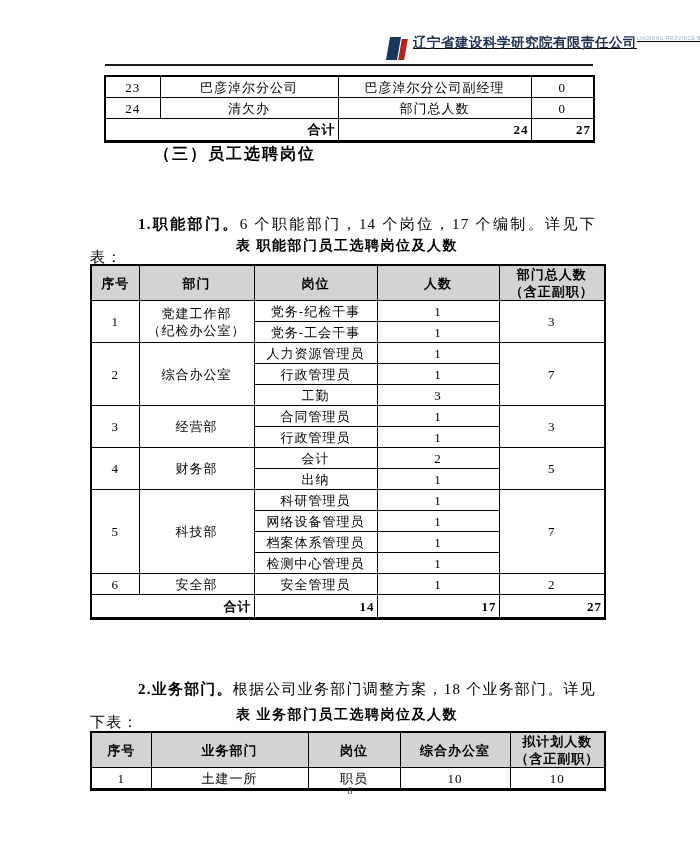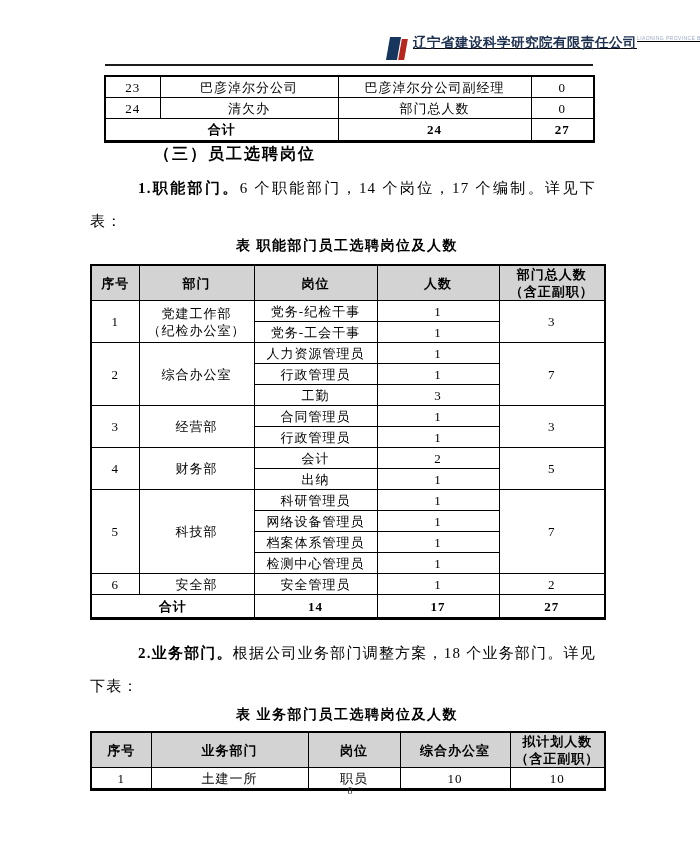--- a/index.html
+++ b/index.html
@@ -28,41 +28,41 @@
 
   
   table.tbl { position:absolute; border-collapse:collapse; table-layout:fixed;
               background:#fff; border:2px solid #000; border-bottom-width:3px; }
   table.tbl td, table.tbl th {
       border:1px solid #000; padding:0 2px; text-align:center;
       vertical-align:middle; font-size:13px; letter-spacing:1px;
       line-height:17px; font-weight:normal; overflow:hidden; }
   table.tbl th { background:#d3d3d3; font-weight:bold; white-space:pre-line; }
   table.tbl .pre { white-space:pre-line; }
-  table.tbl tr.bold-row td { font-weight:bold; }
+  table.tbl tr.bold-row td { font-weight:bold;text-align:right; }
 
   .top-table { top:75px; left:104px; width:489px; }
   .top-table td { height:20px; }
   .top-table tr.bold-row td { height:21px; }
 
   .t1 { top:264px; left:90px; width:514px; }
   .t1 th { height:33px; }
   .t1 td { height:20px; }
   .t1 tr.bold-row td { height:22px; }
 
   .t2 { top:731px; left:90px; width:514px; }
   .t2 th { height:31px; }
   .t2 td { height:20px; }
 
   
   .section-heading { position:absolute; top:144px; left:122px;
       font-size:16px; font-weight:bold; letter-spacing:2px;margin-left:32px; }
   .para { position:absolute; left:90px; width:506px; font-size:15px;
       line-height:33px; text-align:justify; text-indent:48px;
-      letter-spacing:1.2px; word-break:break-all; }
+      letter-spacing:1.2px; word-break:break-all;margin-top:36px; }
   .para .lead { font-weight:bold; }
   #para1 { top:172px; }
   #para2 { top:637px; }
   .caption { position:absolute; left:90px; width:514px; text-align:center;
       font-size:14px; font-weight:bold; letter-spacing:1.5px; }
   #caption1 { top:237px; }
   #caption2 { top:706px; }
   .page-number { position:absolute; top:785px; left:0; width:700px;
       text-align:center; font-size:10px; color:#333; }
 </style>

